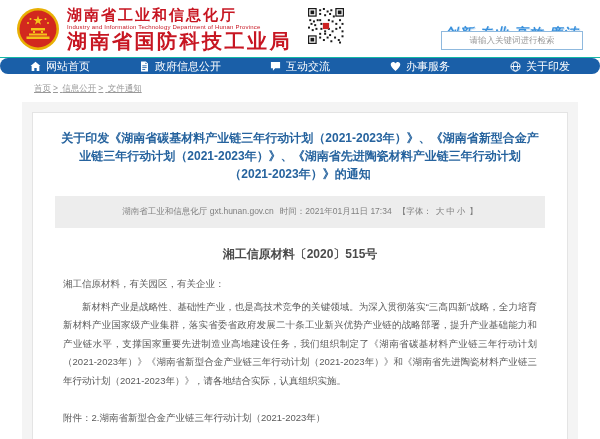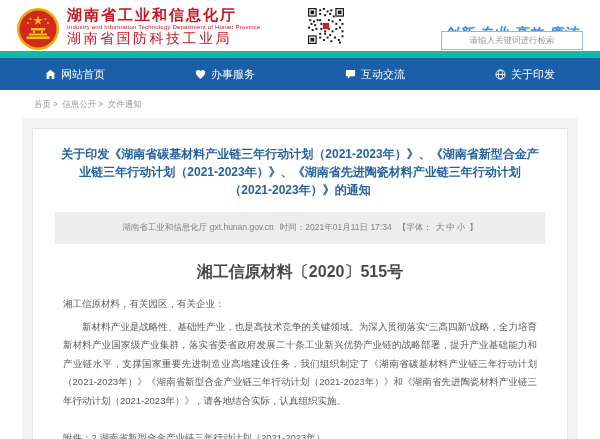--- a/index.html
+++ b/index.html
@@ -1,60 +1,60 @@
 <!DOCTYPE html>
 <html><head>
 <meta charset="utf-8">
 <style>
   * { margin:0; padding:0; box-sizing:border-box; }
   html,body { width:600px; height:439px; overflow:hidden; background:#fff;
     font-family:"Liberation Sans","DejaVu Sans",sans-serif; }
 
   
-  .header { position:relative; height:58px; background:#fff; border-bottom:7px solid #14b8a6; }
+  .header { position:relative; height:58px; background:#fff; border-bottom:1px solid #14b8a6; }
   .emblem { position:absolute; left:16px; top:7px; width:44px; height:44px; }
   .org-block { position:absolute; left:67px; top:7px; line-height:1.05; }
   .org-cn { color:#c71622; font-size:15px; font-weight:bold; letter-spacing:2px; }
   .org-en { color:#c71622; font-size:6px; letter-spacing:0.2px; margin:1px 0; }
-  .org-cn2 { color:#c71622; font-size:14px; font-weight:normal; letter-spacing:2.5px; }
+  .org-cn2 { color:#c71622; font-size:20px; font-weight:bold; letter-spacing:2.5px; }
   .qr { position:absolute; left:308px; top:8px; width:36px; height:36px; }
   .slogan { position:absolute; right:18px; top:25px; width:142px; text-align:center;
     color:#3890dc; font-size:14px; font-weight:bold; font-style:italic; letter-spacing:1px;
     text-shadow:1px 1px 0 #cfe3f5; }
   .search-box { position:absolute; right:17px; top:29px; width:142px; height:19px; }
   .search-box input { width:100%; height:100%; border:1px solid #8fb9de; background:#fff;
     font-size:8.5px; color:#666; text-align:center; outline:none;
     font-family:"Liberation Sans","DejaVu Sans",sans-serif; }
   .search-box input::placeholder { color:#999; }
 
   
-  .nav { display:flex; height:32px; background:#1a5fa8; }
+  .nav { display:flex; height:16px; background:#1a5fa8;border-radius:15px; }
   .nav-item { flex:1; display:flex; align-items:center; justify-content:center;
     color:#fff; font-size:11px; cursor:pointer; }
   .nav-icon { display:inline-flex; margin-right:5px; }
   .nav-icon svg { width:11px; height:11px; }
 
   
-  .breadcrumb { padding:9px 0 7px 34px; font-size:8.5px; color:#999; }
+  .breadcrumb { padding:9px 0 7px 34px; font-size:8.5px; color:#999;text-decoration:underline; }
   .breadcrumb span { margin-right:2px; }
   .crumb-link { cursor:pointer; }
 
   
   .page-wrap { width:556px; margin:0 auto; background:#f4f4f4; padding:10px; }
   .card { background:#fff; border:1px solid #e4e4e4; padding:14px 22px 30px; min-height:330px; }
 
   .article-title { color:#26639e; font-size:12px; font-weight:bold; text-align:center;
     line-height:1.5; margin:2px 4px 13px; }
 
   .meta-bar { background:#ededed; height:32px; display:flex; align-items:center;
     justify-content:center; font-size:8.5px; color:#808080; }
   .meta-bar span { margin:0 3px; }
   .font-size-btn { cursor:pointer; margin:0 1px !important; }
 
-  .doc-number { text-align:center; font-size:16px; color:#4a4a4a; font-weight:600;
+  .doc-number { text-align:center; font-size:12px; color:#4a4a4a; font-weight:600;
     margin:18px 0 12px; }
 
   .body-text { font-size:9.5px; color:#5a5a5a; line-height:1.95; margin:6px 8px 0; }
   .para { text-indent:2em; text-align:justify; margin-top:4px; }
 
   .attachments { display:flex; margin:18px 8px 0; font-size:9.5px; color:#5a5a5a; line-height:2.15; }
   .att-label { white-space:nowrap; }
   .att-item { display:block; color:#5a5a5a; text-decoration:none; cursor:pointer; }
 </style>
 </head>
@@ -155,32 +155,45 @@
     <span class="nav-icon">
       <svg viewBox="0 0 12 12" fill="#fff">
           <path d="M6 0.8 L11.4 5.4 L10.2 5.4 L10.2 11 L7.3 11 L7.3 7.6 L4.7 7.6 L4.7 11 L1.8 11 L1.8 5.4 L0.6 5.4 Z"></path>
         </svg>
     </span>
     <span>网站首页</span>
   </div>
   <div class="nav-item">
     <span class="nav-icon">
       <svg viewBox="0 0 12 12" fill="#fff">
+          <path d="M2.2 0.5 H7.5 L9.8 2.8 V11.5 H2.2 Z M7 1.5 V3.3 H8.8"></path>
+          <g fill="#1a5fa8">
+            <rect x="3.6" y="4.8" width="4.8" height="0.9"></rect>
+            <rect x="3.6" y="6.8" width="4.8" height="0.9"></rect>
+            <rect x="3.6" y="8.8" width="3.2" height="0.9"></rect>
+          </g>
+        </svg>
+    </span>
+    <span>政府信息公开</span>
+  </div>
+  <div class="nav-item">
+    <span class="nav-icon">
+      <svg viewBox="0 0 12 12" fill="#fff">
+          <path d="M1 1 H11 V8 H5.6 L3.2 10.6 V8 H1 Z"></path>
+        </svg>
+    </span>
+    <span>互动交流</span>
+  </div>
+  <div class="nav-item">
+    <span class="nav-icon">
+      <svg viewBox="0 0 12 12" fill="#fff">
           <path d="M6 10.8 C2.4 8 0.8 5.8 0.8 3.9 C0.8 2.3 2 1.2 3.4 1.2 C4.5 1.2 5.5 1.8 6 2.8 C6.5 1.8 7.5 1.2 8.6 1.2 C10 1.2 11.2 2.3 11.2 3.9 C11.2 5.8 9.6 8 6 10.8 Z"></path>
         </svg>
     </span>
     <span>办事服务</span>
-  </div>
-  <div class="nav-item">
-    <span class="nav-icon">
-      <svg viewBox="0 0 12 12" fill="#fff">
-          <path d="M1 1 H11 V8 H5.6 L3.2 10.6 V8 H1 Z"></path>
-        </svg>
-    </span>
-    <span>互动交流</span>
   </div>
   <div class="nav-item">
     <span class="nav-icon">
       <svg viewBox="0 0 12 12" fill="none" stroke="#fff" stroke-width="1">
           <circle cx="6" cy="6" r="5"></circle>
           <ellipse cx="6" cy="6" rx="2.3" ry="5"></ellipse>
           <line x1="1" y1="6" x2="11" y2="6"></line>
         </svg>
     </span>
     <span>关于印发</span>

